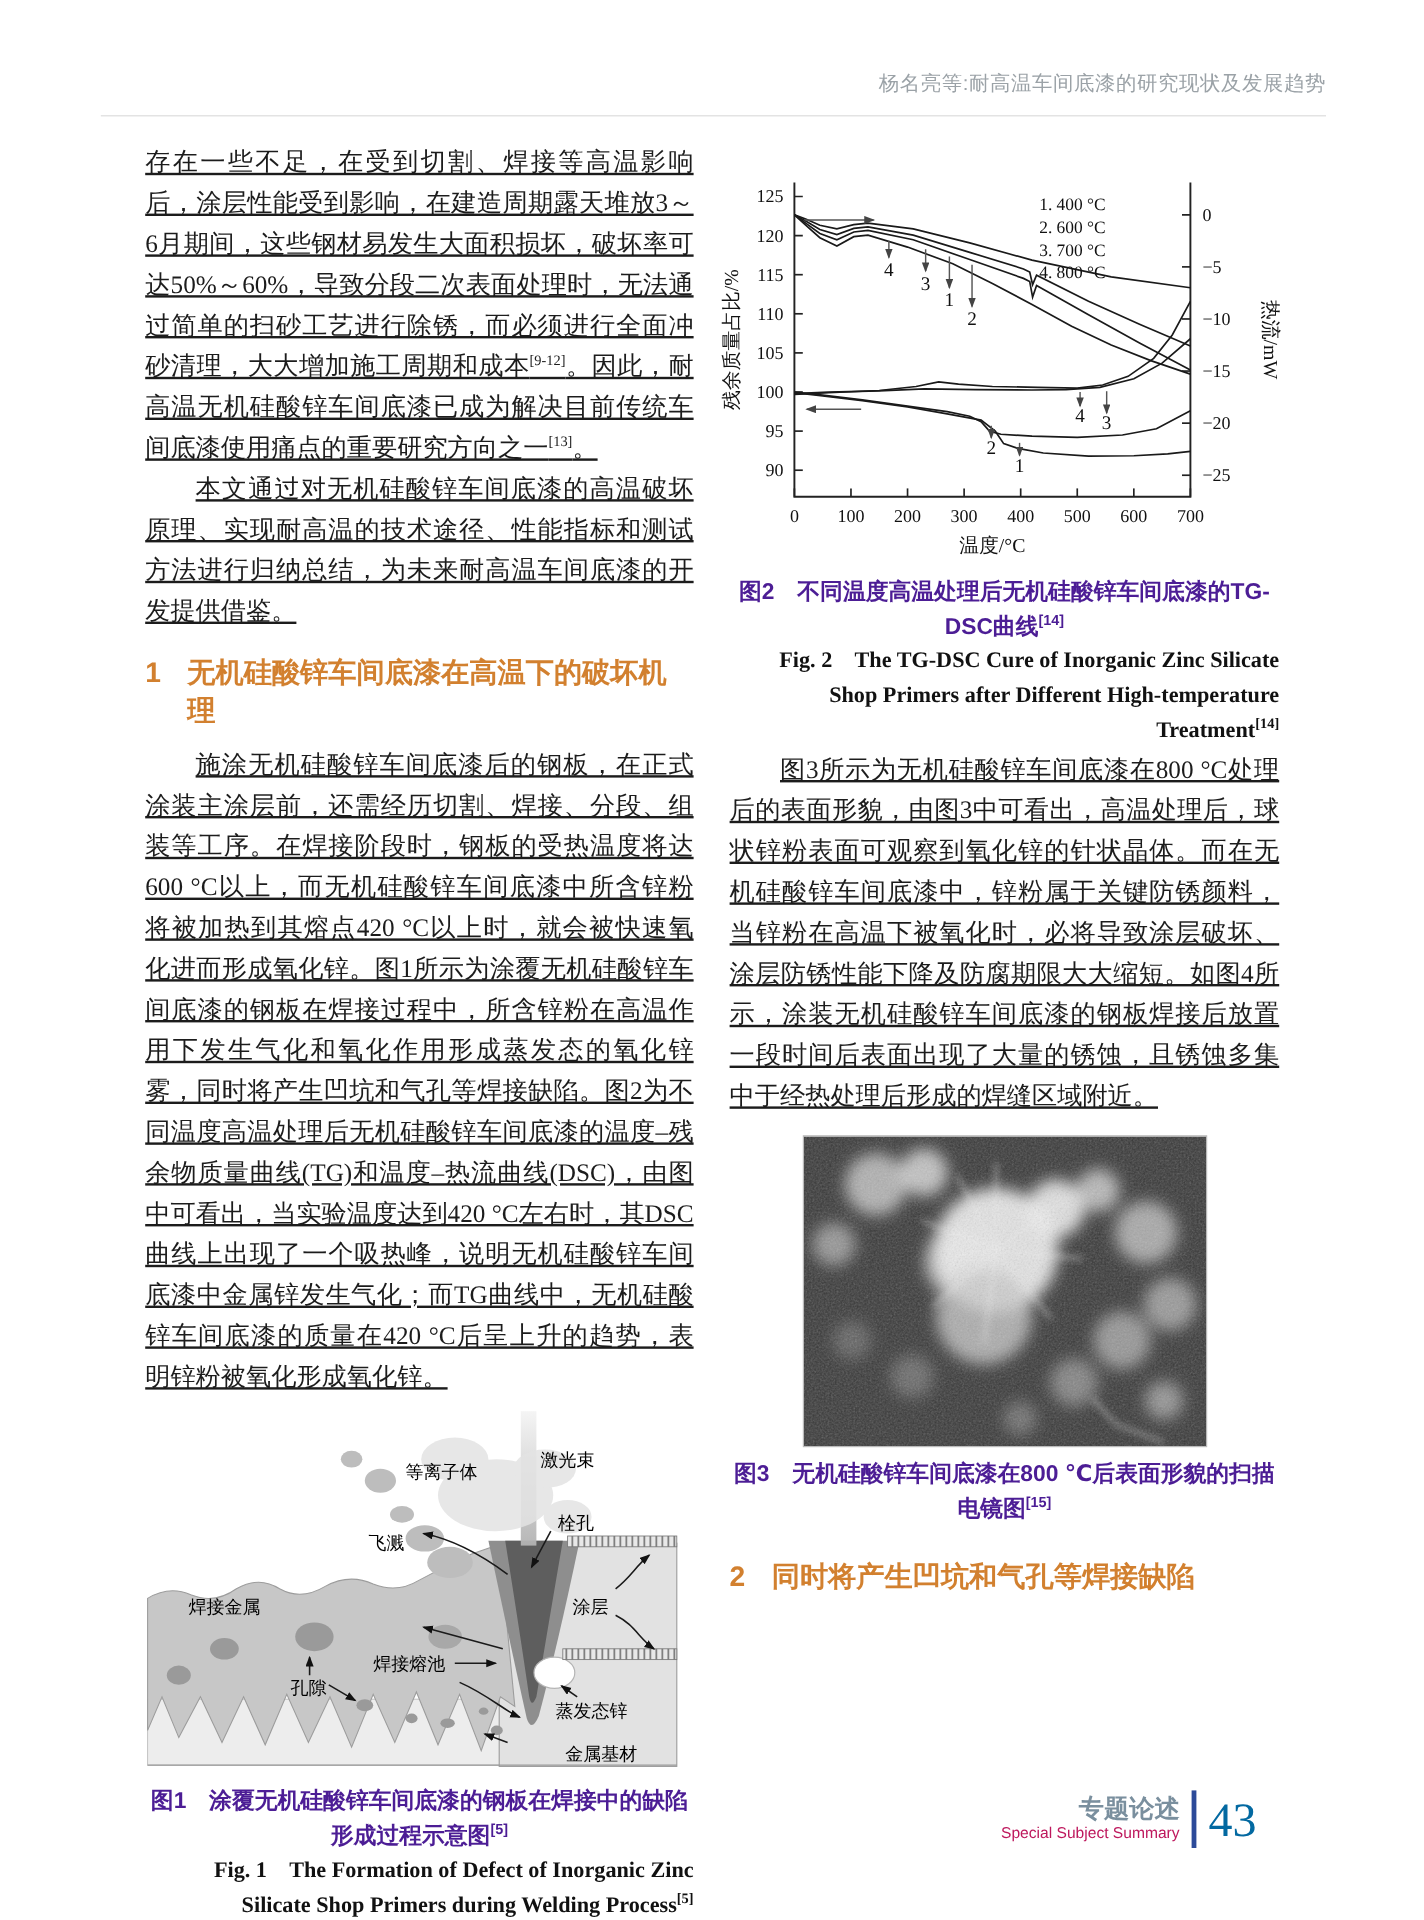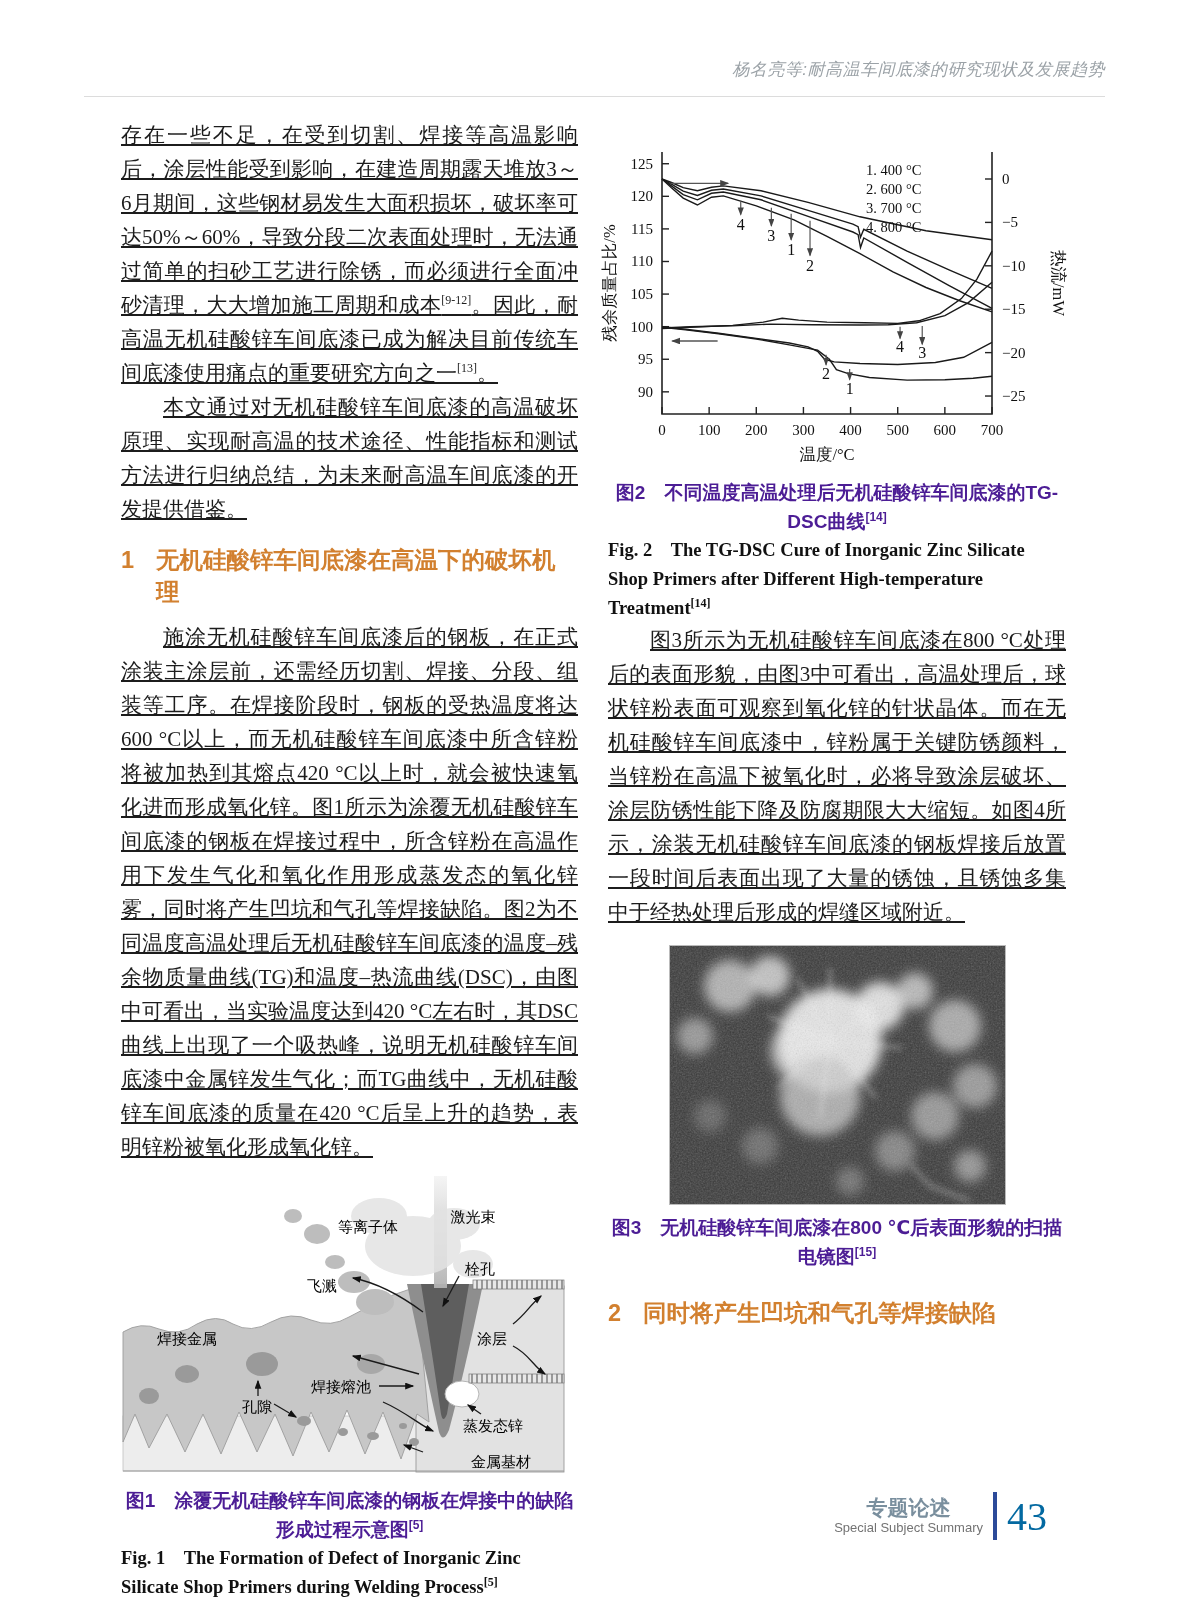--- a/index.html
+++ b/index.html
@@ -3,44 +3,44 @@
 <meta charset="utf-8">
 <style>
   html,body{margin:0;padding:0;}
   body{
     width:1187px;height:1600px;position:relative;background:#ffffff;
     font-family:"Liberation Serif","DejaVu Serif",serif;color:#1c1c1c;overflow:hidden;
   }
   .header{
     position:absolute;left:84px;right:82px;top:58px;text-align:right;
     font-family:"Liberation Sans","DejaVu Sans",sans-serif;
-    font-size:17px;color:#9ba2a7;padding-bottom:15px;border-bottom:1.5px solid #dcdcdc;letter-spacing:.5px;font-style:italic;
+    font-size:17px;color:#9ba2a7;padding-bottom:15px;border-bottom:1.5px solid #dcdcdc;letter-spacing:.5px;
   }
   .col{position:absolute;top:118px;}
   .col-left{left:121px;width:457px;}
   .col-right{left:608px;width:458px;}
   p.body{margin:0;font-size:21px;line-height:34px;text-align:justify;text-decoration:underline;}
   .ind{text-indent:2em;}
   sup{font-size:12px;line-height:0;}
   .sec{
     display:flex;gap:22px;margin:18px 0 12px 0;
     font-family:"Liberation Sans","DejaVu Sans",sans-serif;font-weight:bold;
     font-size:23.5px;line-height:32px;color:#d2802f;
   }
   .sec .num{flex:0 0 auto;}
   .fig{margin-top:10px;}
   .capcn{font-family:"Liberation Sans","DejaVu Sans",sans-serif;font-weight:bold;font-size:19px;line-height:29px;text-align:center;margin-top:8px;color:#4c1d95;}
-  .capen{font-weight:bold;font-size:18.5px;line-height:29px;text-align:left;color:#111;}
+  .capen{font-weight:bold;font-size:18.5px;line-height:29px;text-align:right;color:#111;}
   .chart-wrap{margin-top:16px;margin-left:-8px;}
   .sem-wrap{display:flex;justify-content:center;margin-top:16px;}
   .sem-frame{border:1px solid #bbb;}
   .footer{position:absolute;top:1492px;right:140px;display:flex;align-items:center;}
-  .footer .labels{text-align:center;margin-right:10px;}
+  .footer .labels{text-align:right;margin-right:10px;}
   .footer .cn{font-family:"Liberation Sans","DejaVu Sans",sans-serif;font-weight:bold;font-size:21px;color:#7a8f9e;line-height:24px;}
-  .footer .en{font-family:"Liberation Sans","DejaVu Sans",sans-serif;font-size:13px;color:#737373;line-height:16px;}
+  .footer .en{font-family:"Liberation Sans","DejaVu Sans",sans-serif;font-size:13px;color:#be185d;line-height:16px;}
   .footer .bar{width:4px;height:48px;background:#2c4a99;margin-right:10px;}
   .footer .num{font-size:40px;color:#0369a1;font-family:"Liberation Serif","DejaVu Serif",serif;}
   svg text{font-family:"Liberation Serif","DejaVu Serif",serif;}
   svg .sans{font-family:"Liberation Sans","DejaVu Sans",sans-serif;}
 </style>
 </head>
 <body>
 
 <div class="header">
   <span>杨名亮等:耐高温车间底漆的研究现状及发展趋势</span>

